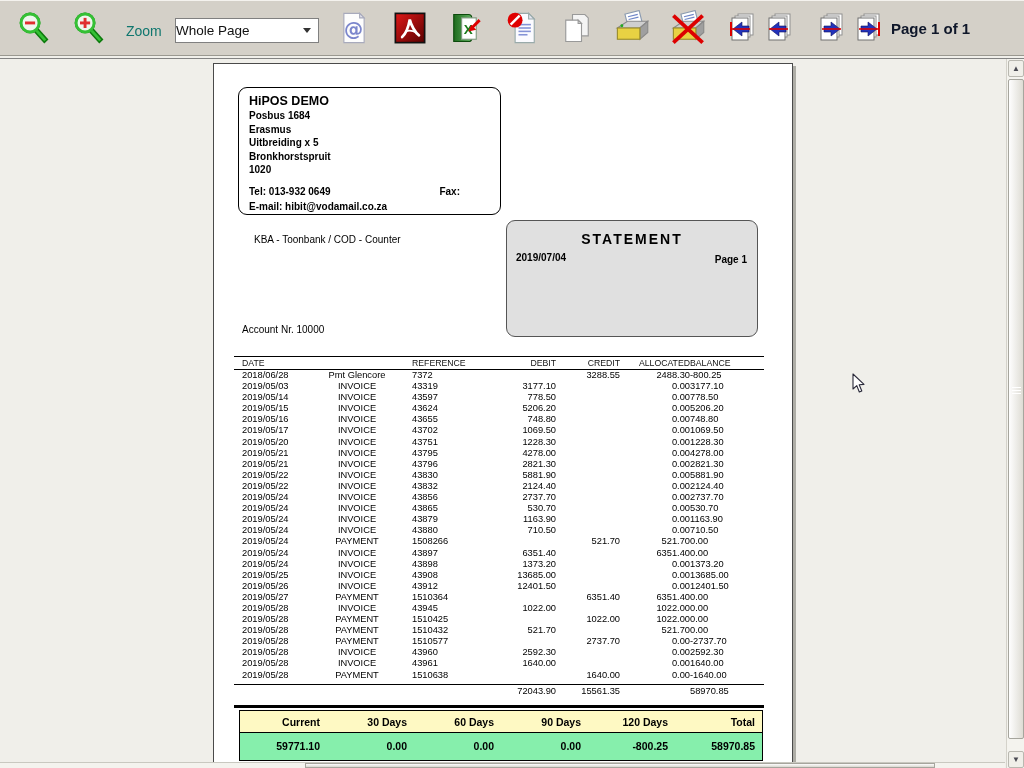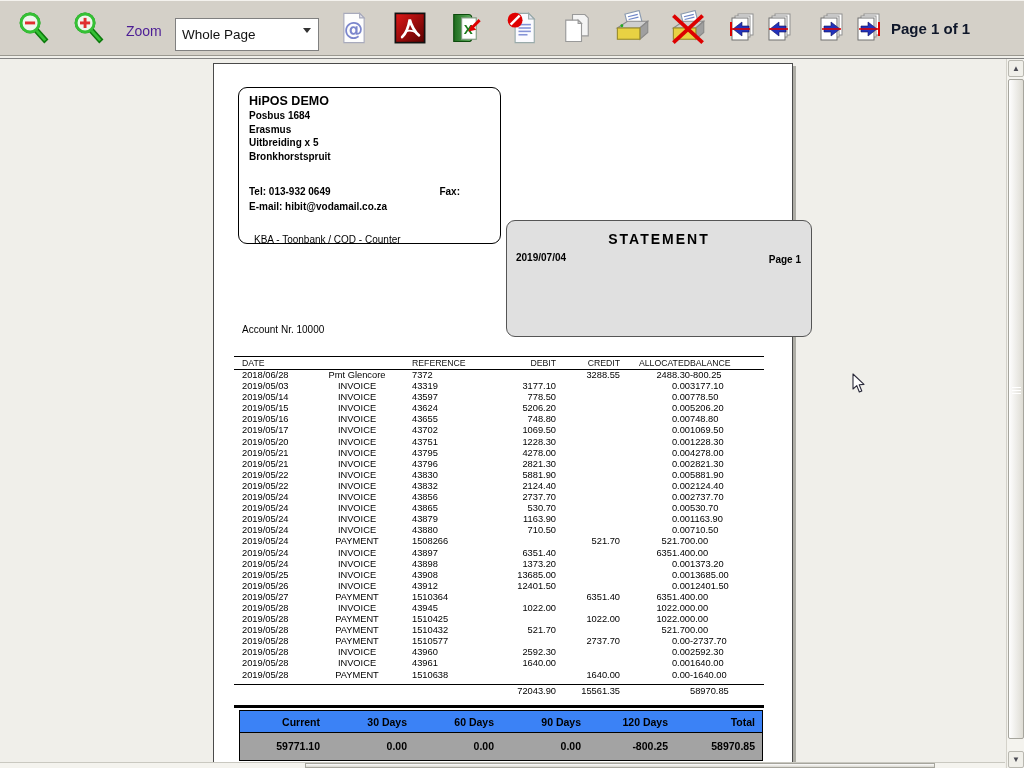--- a/index.html
+++ b/index.html
@@ -5,24 +5,24 @@
   * { margin:0; padding:0; box-sizing:border-box; }
   html,body { width:1024px; height:768px; overflow:hidden;
     font-family:"Liberation Sans","DejaVu Sans",sans-serif; }
   #app { position:relative; width:1024px; height:768px; background:#f0efea; }
 
   
   #toolbar { position:absolute; left:0; top:0; width:1024px; height:56px;
     background:#d4d0c8; border-top:1px solid #f4f2ee; border-bottom:1px solid #9a9890; }
   .tbicon { position:absolute; top:9px; width:36px; height:36px; cursor:pointer; }
   .tbicon svg { width:100%; height:100%; display:block; }
-  #zoom-label { position:absolute; left:126px; top:22px; font-size:14px; color:#4c1d95; }
-  #zoom-select { position:absolute; left:175px; top:17px; width:144px; height:33px;
+  #zoom-label { position:absolute; left:126px; top:22px; font-size:14px; color:#0f766e; }
+  #zoom-select { position:absolute; left:175px; top:17px; width:144px; height:25px;
     background:#fff; border:1px solid #808080; display:flex; align-items:center;
-    padding-left:6px; font-size:13.5px; color:#111; cursor:pointer; }
+    font-size:13.5px; color:#111; cursor:pointer; }
   #zoom-select .arrow { position:absolute; right:7px; top:9px; width:0; height:0;
     border-left:4px solid transparent; border-right:4px solid transparent;
     border-top:5px solid #333; }
   #page-indicator { position:absolute; left:891px; top:19px; font-size:15px;
     font-weight:600; color:#0f172a; white-space:nowrap; }
 
   
   #preview { position:absolute; left:0; top:58px; width:1024px; height:710px;
     background:#f0efea; border-top:1px solid #828282; }
 
@@ -44,32 +44,32 @@
   #hthumb { position:absolute; left:305px; top:0; width:630px; height:5px;
     background:linear-gradient(to bottom,#fdfdfd,#d9d7cf); border:1px solid #a6a59d; cursor:pointer; }
 
   
   #page { position:absolute; left:213px; top:4px; width:580px; height:706px;
     background:#fff; border:1px solid #4a4a4a; box-shadow:3px 3px 0 #aeada6; }
 
   .abs { position:absolute; }
 
   
-  #company-box { left:24px; top:23px; width:263px; height:157px;
+  #company-box { left:24px; top:23px; width:263px; height:128px;
     border:1.5px solid #000; border-radius:9px; padding:6px 0 0 10px; overflow:hidden; }
   #company-name { font-size:12.5px; font-weight:bold; color:#000; margin-bottom:1px; }
   .addr-line { font-size:10px; font-weight:bold; color:#000; line-height:13.5px; }
   #telfax-row { position:absolute; left:10px; right:8px; top:98px; font-size:10px; font-weight:bold; }
   #fax-label { position:absolute; right:32px; top:0; }
   #email-line { position:absolute; left:10px; top:113px; font-size:10px; font-weight:bold; }
 
   #customer-line { left:40px; top:170px; font-size:10px; color:#000; }
 
   
-  #statement-box { left:292px; top:156px; width:306px; height:117px;
+  #statement-box { left:292px; top:156px; width:252px; height:117px;
     background:#e0e0e0; border:1.2px solid #555; border-radius:9px; }
   #statement-title { position:absolute; left:0; right:0; top:10px; text-align:center;
     font-size:14px; font-weight:bold; letter-spacing:2px; color:#000; }
   #statement-date { position:absolute; left:9px; top:31px; font-size:10px; font-weight:bold; }
   #statement-page { position:absolute; right:10px; top:33px; font-size:10px; font-weight:bold; }
 
   #account-line { left:28px; top:260px; font-size:10px; color:#000; }
 
   
   #txn-table { left:20px; top:292px; width:530px; }
@@ -80,22 +80,22 @@
   #txn-header { height:14px; line-height:13px; font-size:8.7px; color:#111;
     border-top:1px solid #000; border-bottom:1px solid #000; }
   #txn-rows .trow { height:11.1px; line-height:11.1px; font-size:9.3px; color:#000; white-space:nowrap; }
   #txn-totals { margin-top:3px; border-top:1px solid #000; border-bottom:3px solid #000;
     height:24px; line-height:13px; font-size:9.3px; font-weight:normal; }
 
   
   #aging-table { left:25px; top:646px; width:524px; border:1.5px solid #000; }
   .aging-row { display:flex; }
   .aging-cell { flex:1 1 0; text-align:right; padding-right:7px; font-weight:bold; font-size:10.5px; }
-  #aging-header { background:#3b82f6; border-bottom:1.5px solid #000; height:22px; line-height:22px; }
-  #aging-values { background:#a3a3a3; height:27px; line-height:27px; }
+  #aging-header { background:#fef9c3; border-bottom:1.5px solid #000; height:22px; line-height:22px; }
+  #aging-values { background:#86efac; height:27px; line-height:27px; }
 
   
   #cursor { position:absolute; left:852px; top:373px; width:13px; height:21px; pointer-events:none; }
 </style>
 </head>
 <body>
 
 <div id="app">
 
   <div id="toolbar">
@@ -268,20 +268,21 @@
     <div id="page">
 
       <div id="company-box" class="abs">
         <div id="company-name">HiPOS DEMO</div>
         <div>
 
         <div class="addr-line">Posbus 1684</div>
             <div class="addr-line">Erasmus</div>
             <div class="addr-line">Uitbreiding x 5</div>
             <div class="addr-line">Bronkhorstspruit</div>
+            <div class="addr-line">1020</div>
           </div>
         <div id="telfax-row">
           <span>Tel: 013-932 0649</span>
           <span id="fax-label">Fax:</span>
         </div>
         <div id="email-line">E-mail: hibit@vodamail.co.za</div>
       </div>
 
       <div id="customer-line" class="abs">KBA - Toonbank / COD - Counter</div>
 

